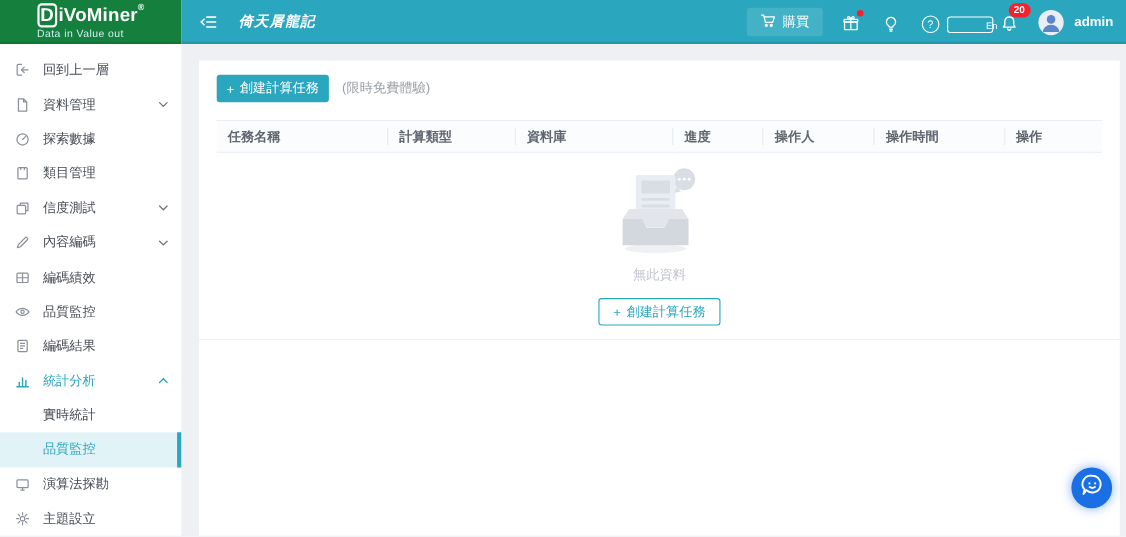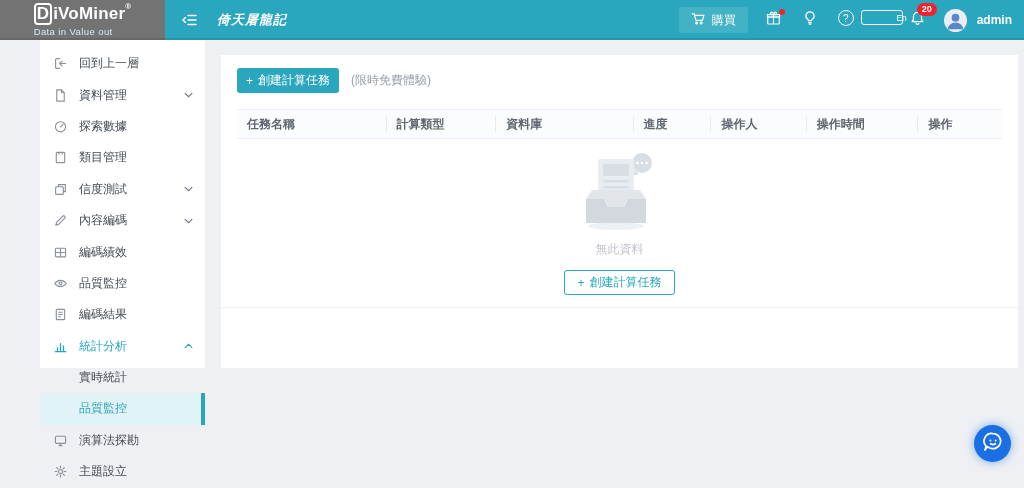--- a/index.html
+++ b/index.html
@@ -2,42 +2,42 @@
 <html><head>
 <meta charset="utf-8">
 <style>
   * { margin:0; padding:0; box-sizing:border-box; }
   html,body { width:1024px; height:488px; overflow:hidden; }
   body { font-family:"Liberation Sans","DejaVu Sans",sans-serif; background:#eef0f4; }
   .app { position:relative; width:1024px; height:488px; overflow:hidden; }
 
   
   .header { display:flex; height:40px; width:100%; }
-  .logo-area { width:165px; height:40px; background:#737373; display:flex; align-items:center; justify-content:center; flex-shrink:0; box-shadow: inset 0 -2px 0 rgba(0,0,0,.10); }
+  .logo-area { width:165px; height:40px; background:#15803d; display:flex; align-items:center; justify-content:center; flex-shrink:0; box-shadow: inset 0 -2px 0 rgba(0,0,0,.10); }
   .logo-stack { line-height:1; text-align:left; }
   .brand { color:#fff; font-weight:bold; font-size:17px; letter-spacing:.2px; white-space:nowrap; }
   .brand .d-box { display:inline-block; border:2px solid #fff; border-radius:4px; padding:0 1px; margin-right:1px; line-height:1.05; }
   .brand sup { font-size:8px; vertical-align:top; }
   .tagline { color:#d2eef4; font-size:9.5px; margin-top:2px; letter-spacing:.4px; }
   .header-main { flex:1; background:#2aa6be; display:flex; align-items:center; padding:0 12px 0 14px; box-shadow: inset 0 -2px 0 rgba(0,0,0,.10); }
   .collapse-btn { width:22px; height:22px; display:flex; align-items:center; justify-content:center; cursor:pointer; }
   .project-title { color:#fff; font-size:13px; margin-left:16px; font-weight:bold; letter-spacing:1px;font-style:italic; }
   .header-spacer { flex:1; }
   .header-right { display:flex; align-items:center; gap:16px; }
   .buy-btn { background:#44b2c6; color:#fff; font-size:12px; border:none; border-radius:3px; height:26px; padding:0 12px; display:flex; align-items:center; gap:6px; cursor:pointer; }
-  .h-icon { position:relative; width:20px; height:20px; display:flex; align-items:flex-start; justify-content:center; cursor:pointer; }
+  .h-icon { position:relative; width:20px; height:20px; display:flex; align-items:flex-end; justify-content:center; cursor:pointer; }
   .red-dot { position:absolute; top:-1px; right:-1px; width:6px; height:6px; border-radius:50%; background:#f5222d; }
   .help-circle { width:16px; height:16px; border:1.3px solid #fff; border-radius:50%; color:#fff; font-size:10px; display:flex; align-items:center; justify-content:center; }
   .en-box { width:35px; height:15px; border:1.3px solid #fff; border-radius:3px; color:#fff; font-size:8.5px; display:flex; align-items:center; justify-content:center;padding-left:40px; }
   .badge { position:absolute; top:-7px; left:9px; background:#f5222d; color:#fff; font-size:9px; line-height:13px; padding:0 5px; border-radius:8px; font-weight:bold; }
   .avatar { width:23px; height:23px; border-radius:50%; background:#e9eef5; display:flex; align-items:center; justify-content:center; overflow:hidden; cursor:pointer; }
   .username { color:#fff; font-size:12px; font-weight:bold; margin-left:-6px; }
 
   
-  .body-row { display:flex; height:328px;padding-left:40px; }
+  .body-row { display:flex; height:447px; }
   .sidebar { width:165px; background:#fff; flex-shrink:0; padding-top:8px; }
   .side-item { height:31.4px; display:flex; align-items:center; padding:0 12px 0 13px; font-size:12px; color:#444b52; cursor:pointer; position:relative; }
   .side-item .s-icon { width:15px; height:15px; margin-right:11px; display:flex; align-items:center; justify-content:center; flex-shrink:0; }
   .side-item .chev { margin-left:auto; display:flex; align-items:center; }
   .side-item.parent-active { color:#2aa6be; }
   .side-item.sub { padding-left:39px; }
   .side-item.sub.active { background:#e1f3f7; color:#2aa6be; border-right:4px solid #2aa6be; }
 
   
   .main { flex:1; background:#eef0f4; padding:15px 6px 0 16px; position:relative; }

